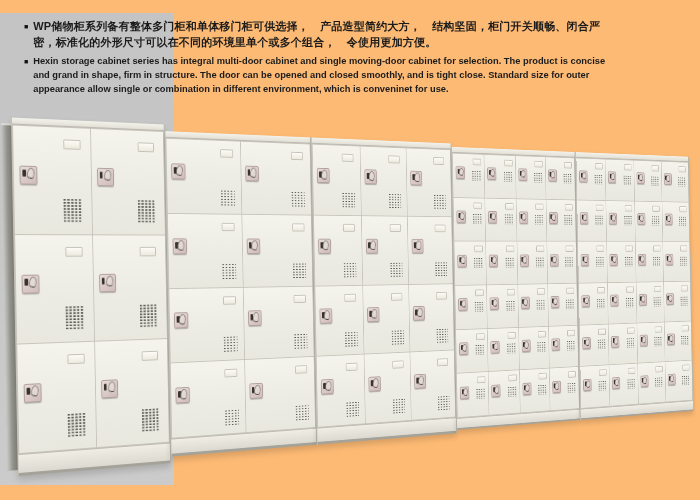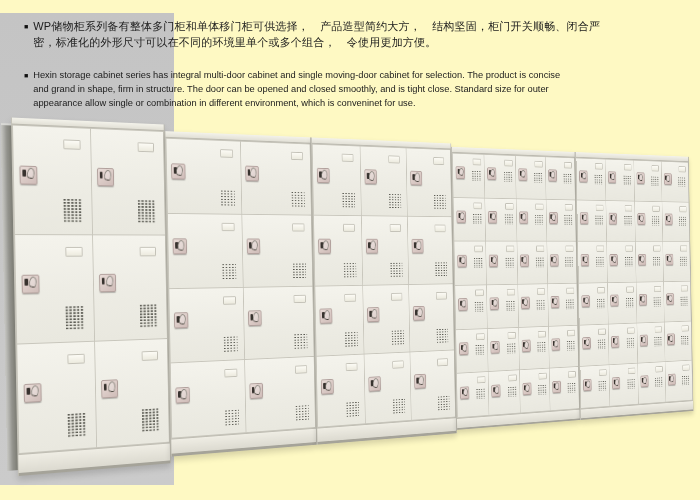--- a/index.html
+++ b/index.html
@@ -1,24 +1,24 @@
 <!DOCTYPE html>
 <html><head>
 <meta charset="utf-8">
 <style>
   html,body{margin:0;padding:0;}
-  .page{position:relative;width:700px;height:500px;background:#fef9c3;overflow:hidden;
-        font-family:"Liberation Sans","DejaVu Sans",sans-serif;}
+  .page{position:relative;width:700px;height:500px;background:#fdba74;overflow:hidden;
+        font-family:"Liberation Sans","DejaVu Sans",sans-serif;font-weight:bold;}
   
   .backdrop{position:absolute;left:0;top:13px;width:174px;height:472px;
             background:linear-gradient(180deg,#c4c4c4,#cbcbcb);}
   
   .intro{position:absolute;left:24px;top:19px;width:600px;color:#1b1b1b;}
   .para{display:flex;align-items:flex-start;}
-  .para + .para{margin-top:18px;}
+  .para + .para{margin-top:4px;}
   .bullet{font-size:7px;line-height:10px;margin-top:3px;margin-right:5px;color:#111;flex:0 0 auto;}
   .zh{font-size:11px;line-height:15.5px;white-space:pre-line;letter-spacing:0.2px;}
   .en{font-size:9.3px;line-height:14px;white-space:pre-line;}
   
   .bank-outer{position:absolute;left:4px;top:117px;width:960px;height:360px;
               transform:rotate(-1.1deg);transform-origin:0 50%;}
   .bank{width:960px;height:360px;display:flex;align-items:center;
         transform:perspective(900px) rotateY(18deg);transform-origin:left center;}
   .side{flex:0 0 11px;height:346px;align-self:center;
         background:linear-gradient(90deg,#c9c9c5,#95958f 55%,#86867d);

